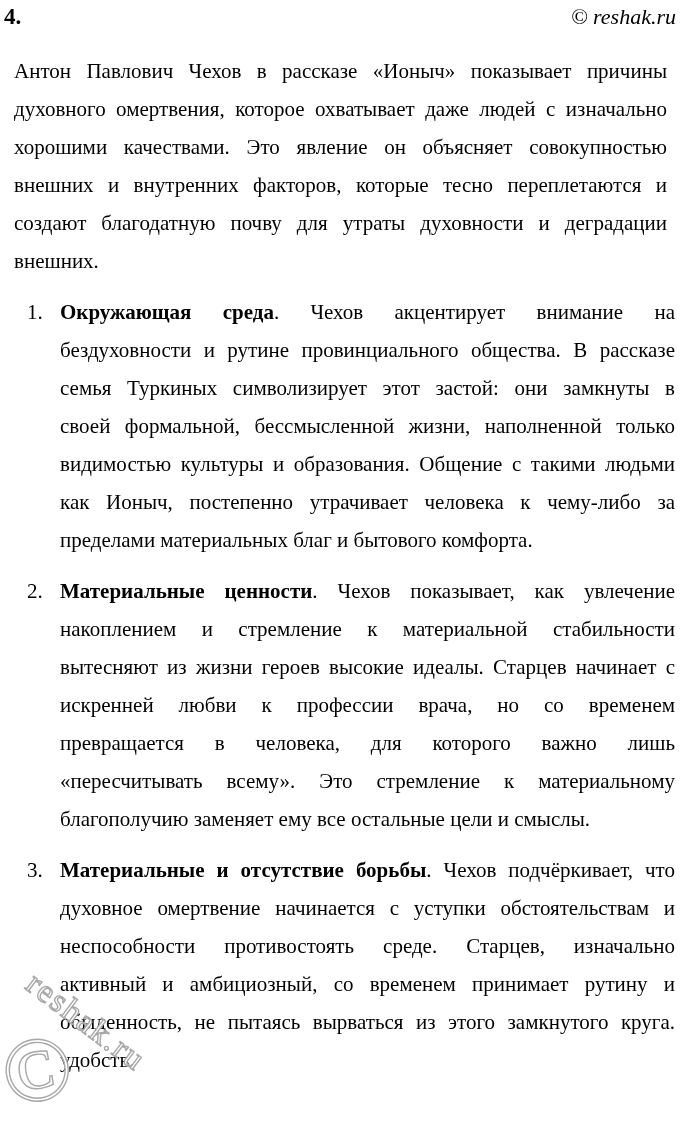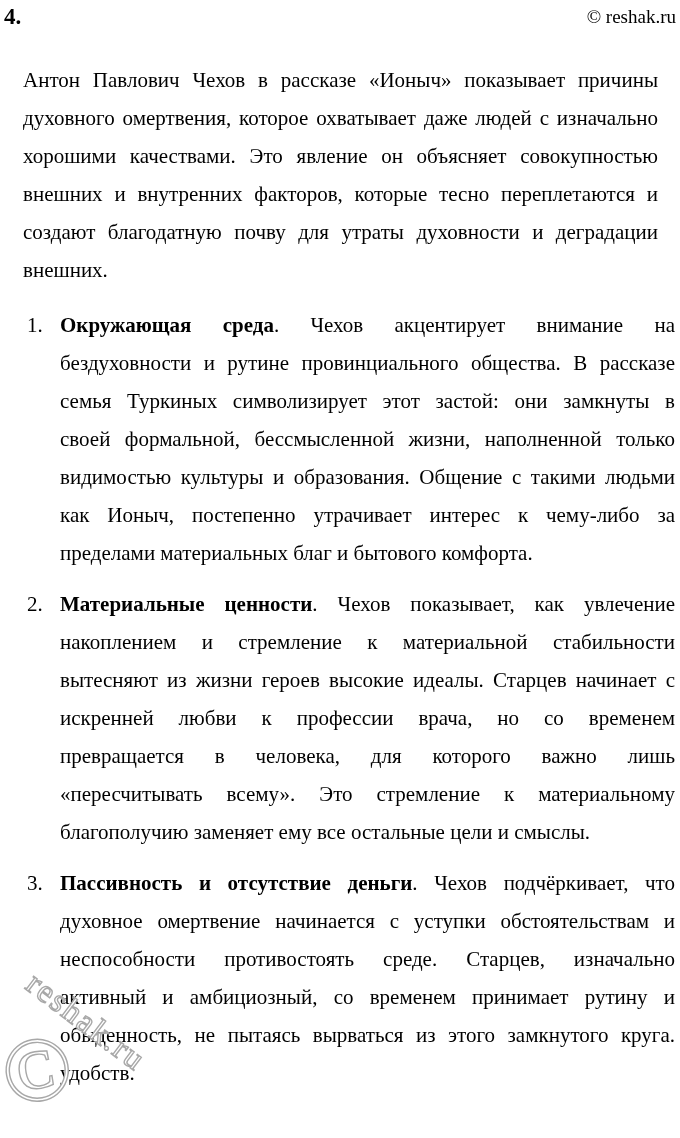--- a/index.html
+++ b/index.html
@@ -7,37 +7,37 @@
     width:680px;height:1138px;overflow:hidden;position:relative;
     font-family:"Liberation Serif","DejaVu Serif",serif;color:#000;
   }
   .page{position:relative;width:680px;height:1138px;background:#fff;}
 
   .header{
     display:flex;justify-content:space-between;align-items:flex-start;
     padding:2px 4px 0 4px;line-height:30px;font-size:23px;
   }
   .page-number{font-weight:bold;}
-  .copyright{font-size:19px;}
+  .copyright{font-size:22px;font-style:italic;}
 
   .doc-body{
     padding:12px 5px 0 6px;
     font-size:21px;line-height:38px;
   }
   .line{
     text-align:justify;
     text-align-last:justify;
     -moz-text-align-last:justify;
     white-space:normal;
   }
   .line.last{
     text-align-last:left;
     -moz-text-align-last:left;
   }
-  .intro{margin:17px;}
+  .intro{margin:8px;}
   .list-item{position:relative;padding-left:54px;margin-top:13px;}
   .list-item .num{position:absolute;left:21px;top:0;line-height:38px;}
 
   .watermark{
     position:absolute;left:0;top:938px;z-index:5;pointer-events:none;
   }
   .watermark text{
     font-family:"Liberation Serif","DejaVu Serif",serif;
   }
 </style>
@@ -61,36 +61,36 @@
         <div class="line last">внешних.</div>
       </div>
     <div>
         <div class="list-item">
           <span class="num">1.</span>
           <div class="line"><b>Окружающая среда</b>. Чехов акцентирует внимание на</div>
           <div class="line">бездуховности и рутине провинциального общества. В рассказе</div>
           <div class="line">семья Туркиных символизирует этот застой: они замкнуты в</div>
           <div class="line">своей формальной, бессмысленной жизни, наполненной только</div>
           <div class="line">видимостью культуры и образования. Общение с такими людьми</div>
-          <div class="line">как Ионыч, постепенно утрачивает интерес к чему-либо за</div>
+          <div class="line">как Ионыч, постепенно утрачивает человека к чему-либо за</div>
           <div class="line last">пределами материальных благ и бытового комфорта.</div>
         </div>
         <div class="list-item">
           <span class="num">2.</span>
           <div class="line"><b>Материальные ценности</b>. Чехов показывает, как увлечение</div>
           <div class="line">накоплением и стремление к материальной стабильности</div>
           <div class="line">вытесняют из жизни героев высокие идеалы. Старцев начинает с</div>
           <div class="line">искренней любви к профессии врача, но со временем</div>
           <div class="line">превращается в человека, для которого важно лишь</div>
           <div class="line">«пересчитывать всему». Это стремление к материальному</div>
           <div class="line last">благополучию заменяет ему все остальные цели и смыслы.</div>
         </div>
         <div class="list-item">
           <span class="num">3.</span>
-          <div class="line"><b>Пассивность и отсутствие деньги</b>. Чехов подчёркивает, что</div>
+          <div class="line"><b>Материальные и отсутствие борьбы</b>. Чехов подчёркивает, что</div>
           <div class="line">духовное омертвение начинается с уступки обстоятельствам и</div>
           <div class="line">неспособности противостоять среде. Старцев, изначально</div>
           <div class="line">активный и амбициозный, со временем принимает рутину и</div>
           <div class="line">обыденность, не пытаясь вырваться из этого замкнутого круга.</div>
           <div class="line last">удобств.</div>
         </div>
       </div>
   </div>
 
   <svg class="watermark" width="230" height="200" viewBox="0 0 230 200" aria-hidden="true">

